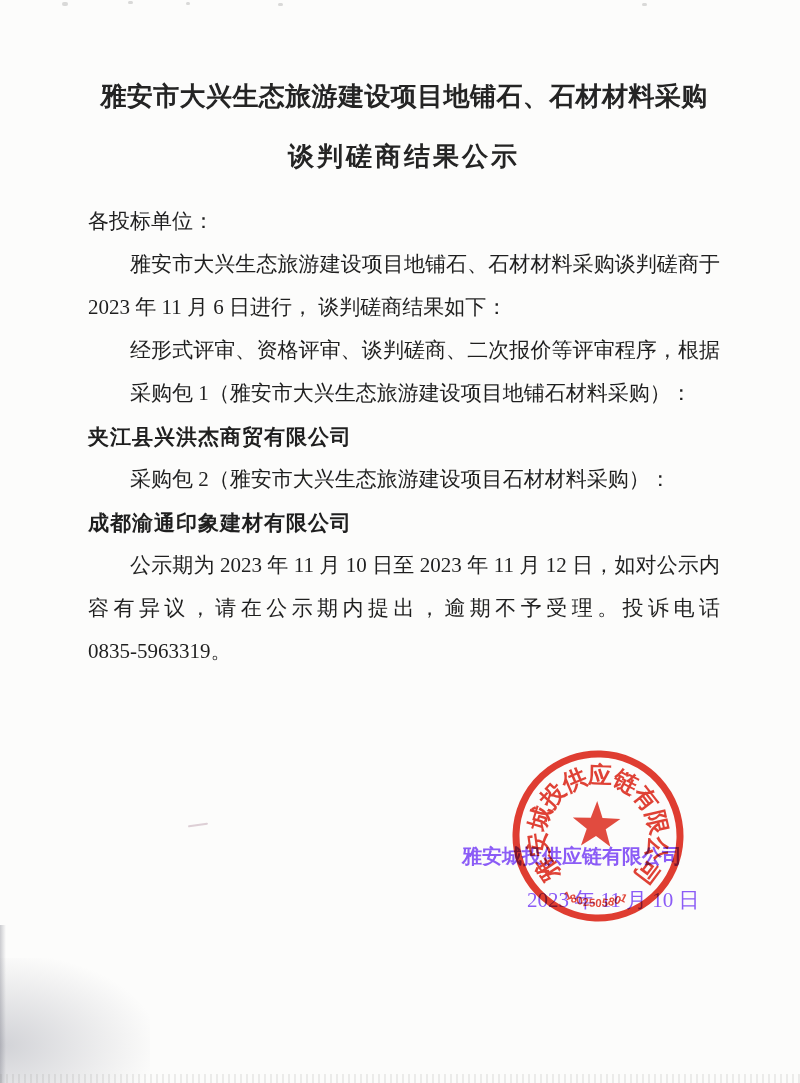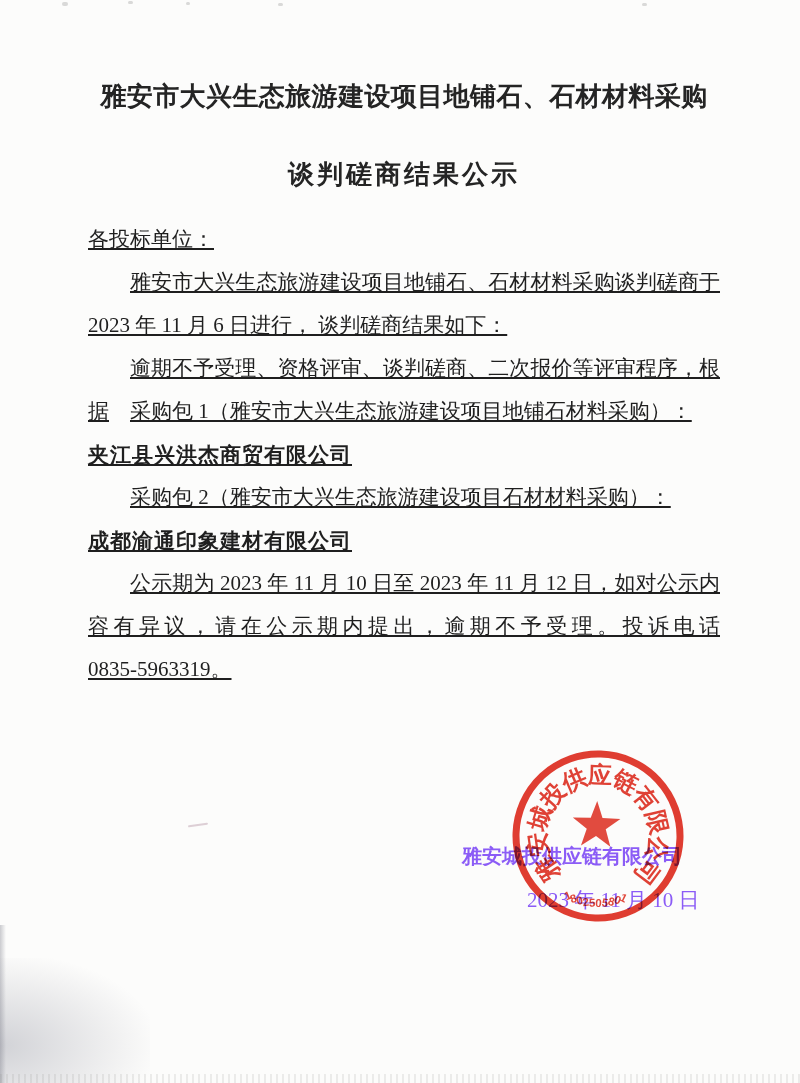--- a/index.html
+++ b/index.html
@@ -3,22 +3,22 @@
 <meta charset="utf-8">
 <style>
   html,body{margin:0;padding:0;}
   .page{
     position:relative;width:800px;height:1083px;overflow:hidden;
     background:#fcfcfb;color:#1f1f1f;
     font-family:"Liberation Serif","DejaVu Serif",serif;
   }
   .doc{position:absolute;left:88px;top:82px;width:632px;}
   .title{font-size:26px;font-weight:bold;text-align:center;line-height:30px;letter-spacing:0.4px;color:#242424;}
-  .title2{margin-top:48px;letter-spacing:3px;}
-  .body{margin-top:28px;font-size:21px;text-decoration:underline;}
+  .title2{margin-top:30px;letter-spacing:3px;}
+  .body{margin-top:28px;font-size:21px;}
   .line{height:43px;line-height:43px;white-space:nowrap;}
   .line.justify{white-space:normal;text-align:justify;text-align-last:justify;}
   .line.indent{text-indent:42px;}
   .line.bold{font-weight:bold;font-family:"Liberation Sans","DejaVu Sans",sans-serif;letter-spacing:1px;}
   .sig-company{
     position:absolute;left:462px;top:845px;font-size:20px;line-height:22px;
     font-weight:600;color:#8b5cf6;white-space:nowrap;
   }
   .sig-date{
     position:absolute;left:527px;top:889px;font-size:21px;line-height:23px;
@@ -59,21 +59,21 @@
   <div class="artifact edge-streak"></div>
   <div class="artifact bottom-noise"></div>
 
   <div class="doc">
     <div class="title">雅安市大兴生态旅游建设项目地铺石、石材材料采购</div>
     <div class="title title2">谈判磋商结果公示</div>
     <div class="body">
         <div class="line">各投标单位：</div>
         <div class="line indent justify">雅安市大兴生态旅游建设项目地铺石、石材材料采购谈判磋商于</div>
         <div class="line">2023 年 11 月 6 日进行， 谈判磋商结果如下：</div>
-        <div class="line indent justify">逾期不予受理、资格评审、谈判磋商、二次报价等评审程序，根据</div>
+        <div class="line indent justify">经形式评审、资格评审、谈判磋商、二次报价等评审程序，根据</div>
         <div class="line indent">采购包 1（雅安市大兴生态旅游建设项目地铺石材料采购）：</div>
         <div class="line bold">夹江县兴洪杰商贸有限公司</div>
         <div class="line indent">采购包 2（雅安市大兴生态旅游建设项目石材材料采购）：</div>
         <div class="line bold">成都渝通印象建材有限公司</div>
         <div class="line indent justify">公示期为 2023 年 11 月 10 日至 2023 年 11 月 12 日，如对公示内</div>
         <div class="line justify">容有异议，请在公示期内提出，逾期不予受理。投诉电话</div>
         <div class="line">0835-5963319。</div>
       </div>
   </div>
 

